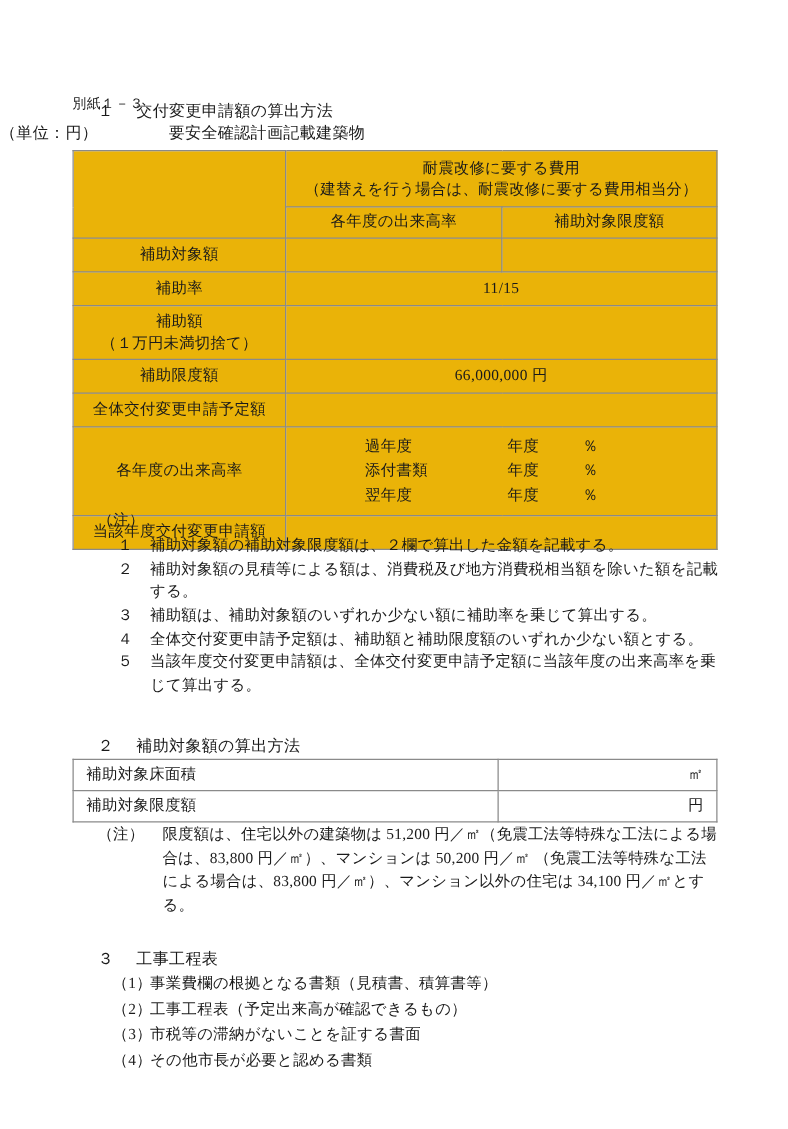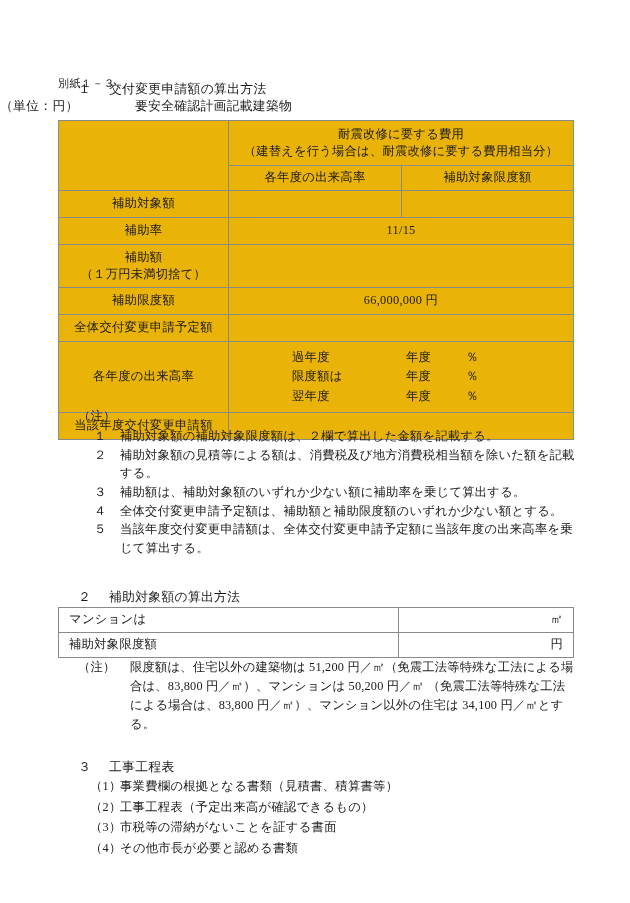--- a/index.html
+++ b/index.html
@@ -255,21 +255,21 @@
 
       <tr>
         <td class="lab">各年度の出来高率</td>
         <td colspan="2" class="yr-cell">
           <div class="yr-line">
             <span class="yr-name">過年度</span>
             <span class="yr-nendo">年度</span>
             <span class="yr-pct">％</span>
           </div>
           <div class="yr-line">
-            <span class="yr-name">限度額は</span>
+            <span class="yr-name">添付書類</span>
             <span class="yr-nendo">年度</span>
             <span class="yr-pct">％</span>
           </div>
           <div class="yr-line">
             <span class="yr-name">翌年度</span>
             <span class="yr-nendo">年度</span>
             <span class="yr-pct">％</span>
           </div>
         </td>
       </tr>
@@ -308,21 +308,21 @@
 
   <div class="sec2-title"><span>２</span><span class="gap"></span><span>補助対象額の算出方法</span></div>
 
   <table class="tbl2">
     <colgroup>
       <col style="width:340px">
       <col style="width:175px">
     </colgroup>
     <tbody>
       <tr>
-        <td class="t2lab">マンションは</td>
+        <td class="t2lab">補助対象床面積</td>
         <td class="t2val">㎡</td>
       </tr>
       <tr>
         <td class="t2lab">補助対象限度額</td>
         <td class="t2val">円</td>
       </tr>
     </tbody>
   </table>
 
   <div class="notes2">

